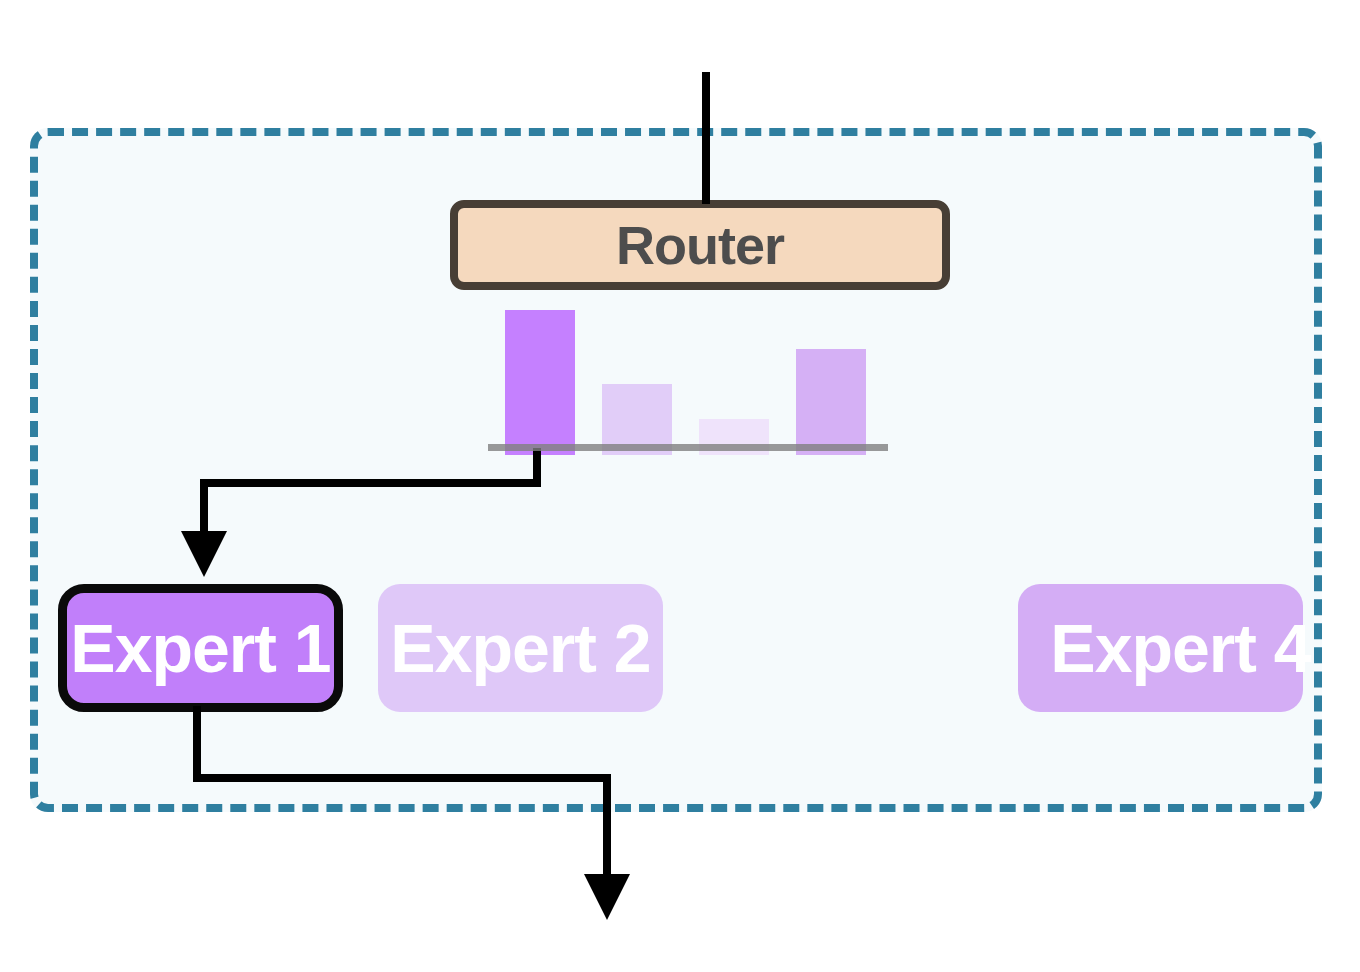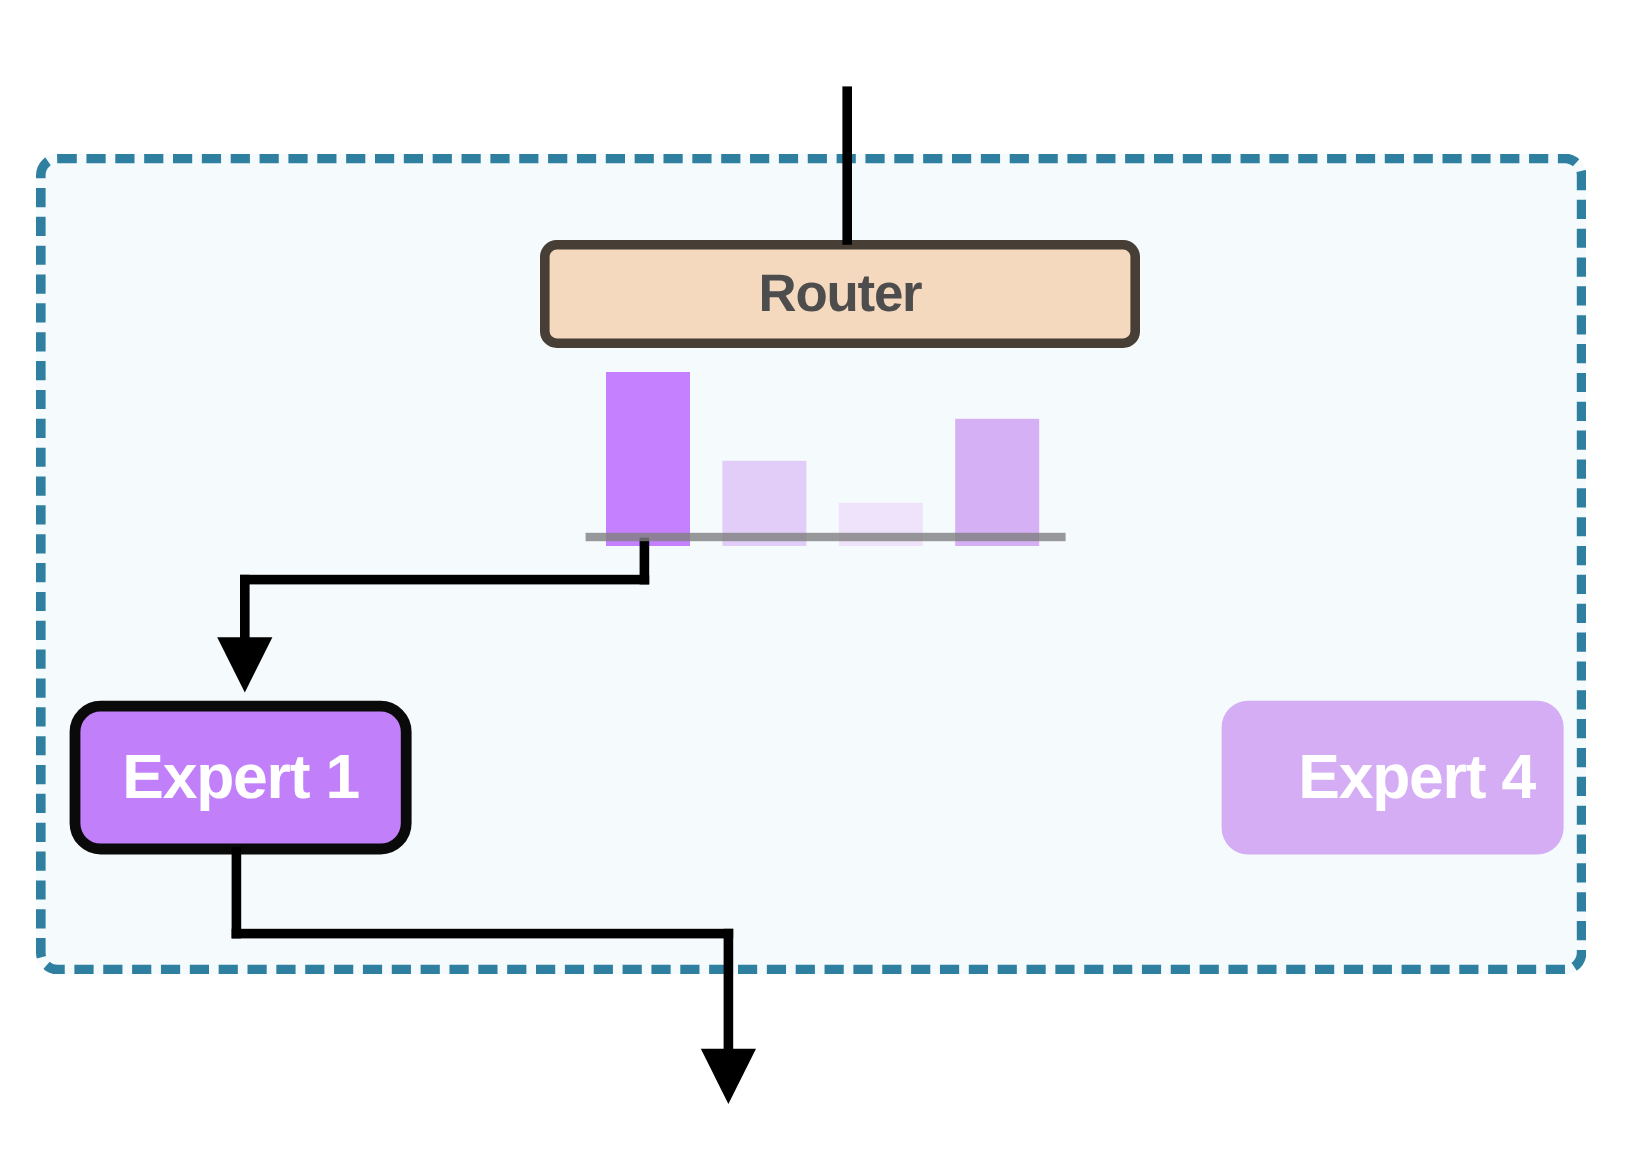--- a/index.html
+++ b/index.html
@@ -39,21 +39,21 @@
     left: 450px; top: 200px;
     width: 500px; height: 90px;
     box-sizing: border-box;
     border: 8px solid #473E35;
     border-radius: 14px;
     background: #F5D9BE;
     display: flex; align-items: center; justify-content: center;
     z-index: 1;
   }
   .router-label {
-    font-size: 44px; font-weight: bold; letter-spacing: -1px;
+    font-size: 54px; font-weight: bold; letter-spacing: -1px;
     color: #4D4D4D;
   }
   
   .chart {
     position: absolute;
     left: 505px; top: 305px;
     width: 358px; height: 145px;
     z-index: 1;
   }
   .bar { position: absolute; bottom: -5px; width: 70px; }
@@ -72,21 +72,21 @@
   
   .expert {
     position: absolute;
     top: 584px; width: 285px; height: 128px;
     box-sizing: border-box;
     border-radius: 22px;
     display: flex; align-items: center; justify-content: center;
     z-index: 1;
   }
   .expert .label {
-    font-size: 52px; font-weight: bold; letter-spacing: -1px;
+    font-size: 68px; font-weight: bold; letter-spacing: -1px;
     white-space: nowrap;
   }
   .expert.selected { border: 9px solid #0A0A0A; border-radius: 26px; }
   .expert-1 { left: 58px; }
   .expert-2 { left: 378px; }
   .expert-3 { left: 700px; }
   .expert-4 { left: 1018px; }
   
   .a2-v1 { left: 193px; top: 706px; width: 8px; height: 76px; }
   .a2-h1 { left: 193px; top: 774px; width: 418px; height: 8px; }
@@ -117,20 +117,23 @@
   <div>
     <div class="seg a1-v1" style="background: rgb(0, 0, 0);"></div>
     <div class="seg a1-h1" style="background: rgb(0, 0, 0);"></div>
     <div class="seg a1-v2" style="background: rgb(0, 0, 0);"></div>
     <div class="arrowhead a1-head" style="border-top-color: rgb(0, 0, 0);"></div>
   </div>
 
   <div class="expert expert-1 selected" style="background: rgb(193, 127, 250); border-color: rgb(10, 10, 10);">
     <span class="label" style="color: rgb(255, 255, 255);">Expert 1</span>
   </div>
+  <div class="expert expert-2" style="background: rgb(223, 200, 248);">
+    <span class="label" style="color: rgb(255, 255, 255);">Expert 2</span>
+  </div>
   <div class="expert expert-4" style="background: rgb(212, 173, 245); padding-left: 40px;">
     <span class="label" style="color: rgb(255, 255, 255);">Expert 4</span>
   </div>
 
   <div>
     <div class="seg a2-v1" style="background: rgb(0, 0, 0);"></div>
     <div class="seg a2-h1" style="background: rgb(0, 0, 0);"></div>
     <div class="seg a2-v2" style="background: rgb(0, 0, 0);"></div>
     <div class="arrowhead a2-head" style="border-top-color: rgb(0, 0, 0);"></div>
   </div>

